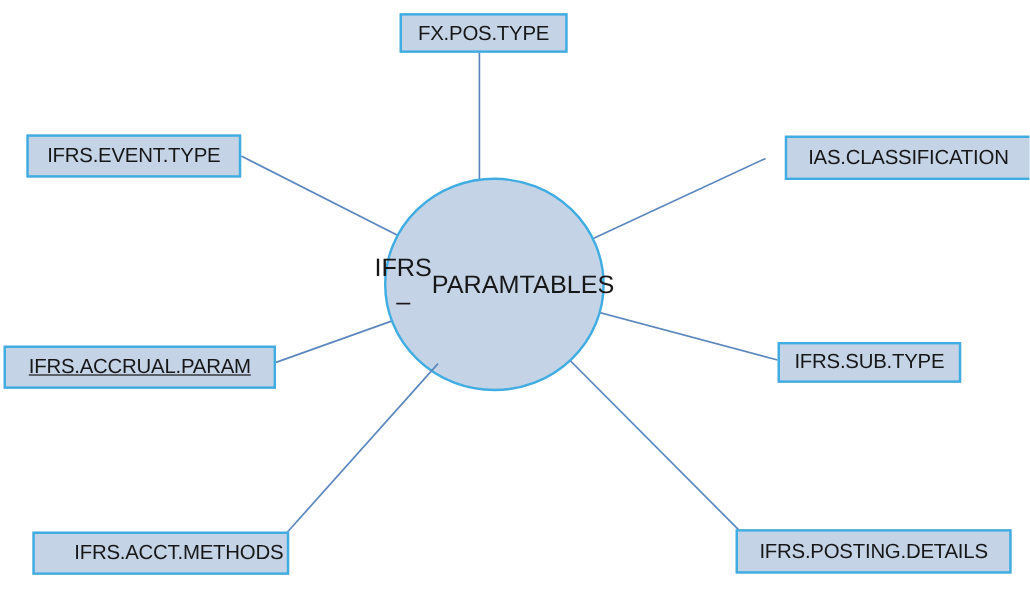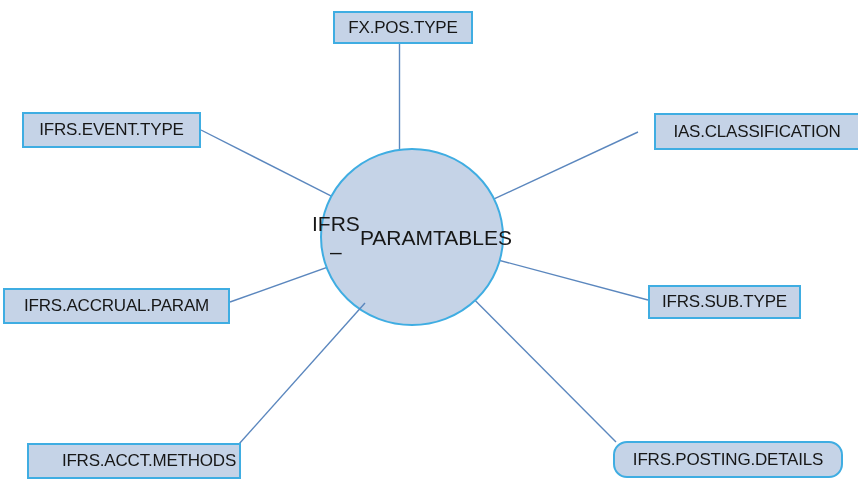--- a/index.html
+++ b/index.html
@@ -32,24 +32,24 @@
     letter-spacing: -0.2px;
     display: flex;
     align-items: center;
     justify-content: center;
     white-space: nowrap;
     text-align: center;
   }
   .node-fx-pos-type        { left: 333px; top: 11px;  width: 140px; height: 33px; }
   .node-ifrs-event-type    { left: 22px;  top: 112px; width: 179px; height: 36px; }
   .node-ias-classification { left: 654px; top: 113px; width: 206px; height: 37px; }
-  .node-ifrs-accrual-param { left: 3px;   top: 288px; width: 227px; height: 36px; }
+  .node-ifrs-accrual-param { left: 3px;   top: 288px; width: 227px; height: 36px; text-decoration: underline; }
   .node-ifrs-sub-type      { left: 648px; top: 285px; width: 153px; height: 34px; }
   .node-ifrs-acct-methods  { left: 27px;  top: 443px; width: 214px; height: 36px; padding-left: 30px; }
-  .node-ifrs-posting-details { left: 613px; top: 441px; width: 230px; height: 37px; border-radius: 14px; }
+  .node-ifrs-posting-details { left: 613px; top: 441px; width: 230px; height: 37px; }
   .center-label {
     position: absolute;
     left: 322px;
     top: 149px;
     width: 180px;
     height: 177px;
     display: flex;
     flex-direction: row;
     align-items: center;
     justify-content: center;

